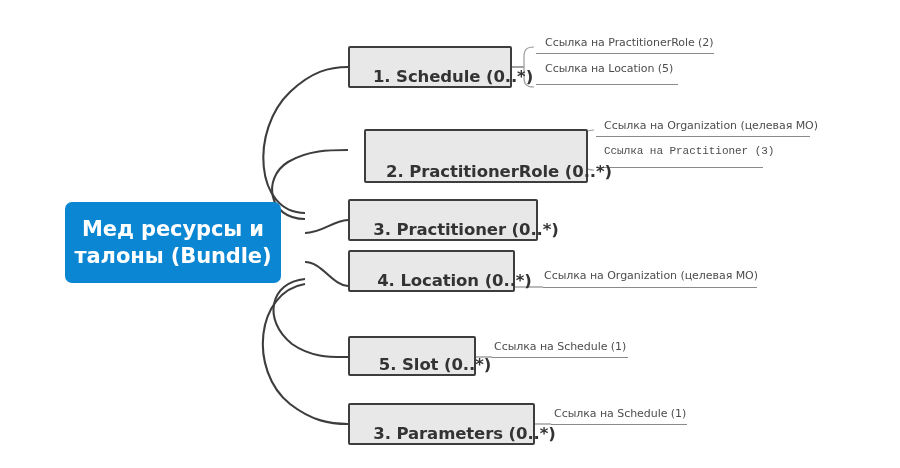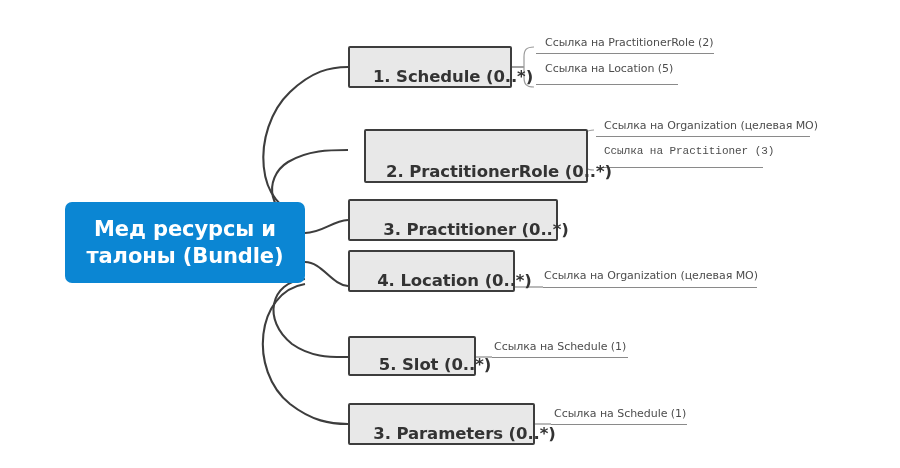--- a/index.html
+++ b/index.html
@@ -22,21 +22,21 @@
     left: 0;
     top: 0;
     width: 900px;
     height: 468px;
     pointer-events: none;
   }
   .root-node {
     position: absolute;
     left: 65px;
     top: 202px;
-    width: 240px;
+    width: 216px;
     height: 81px;
     background: #0b86d3;
     border-radius: 7px;
     display: flex;
     align-items: center;
     justify-content: center;
     box-sizing: border-box;
     z-index: 5;
   }
   .root-label {
@@ -121,21 +121,21 @@
   <span class="sublabel" style="left:545px; top:62px;">Ссылка на Location (5)</span>
 
   <div class="node" style="left:348px; top:129px; width:224px; height:54px;margin-left:16px;">
     <span class="node-label">2. PractitionerRole (0..*)</span>
   </div>
   <div class="underline" style="left:596px; top:136px; width:214px;"></div>
   <span class="sublabel" style="left:604px; top:119px;">Ссылка на Organization (целевая МО)</span>
   <div class="underline" style="left:596px; top:167px; width:167px;"></div>
   <span class="sublabel" style="left:604px; top:145px;font-family:Liberation Mono, monospace;">Ссылка на Practitioner (3)</span>
 
-  <div class="node" style="left:348px; top:199px; width:210px; height:42px;">
+  <div class="node" style="left:348px; top:199px; width:190px; height:42px;">
     <span class="node-label">3. Practitioner (0..*)</span>
   </div>
 
   <div class="node" style="left:348px; top:250px; width:167px; height:42px;">
     <span class="node-label">4. Location (0..*)</span>
   </div>
   <div class="underline" style="left:543px; top:287px; width:214px;"></div>
   <span class="sublabel" style="left:544px; top:269px;">Ссылка на Organization (целевая МО)</span>
 
   <div class="node" style="left:348px; top:336px; width:128px; height:40px;">

